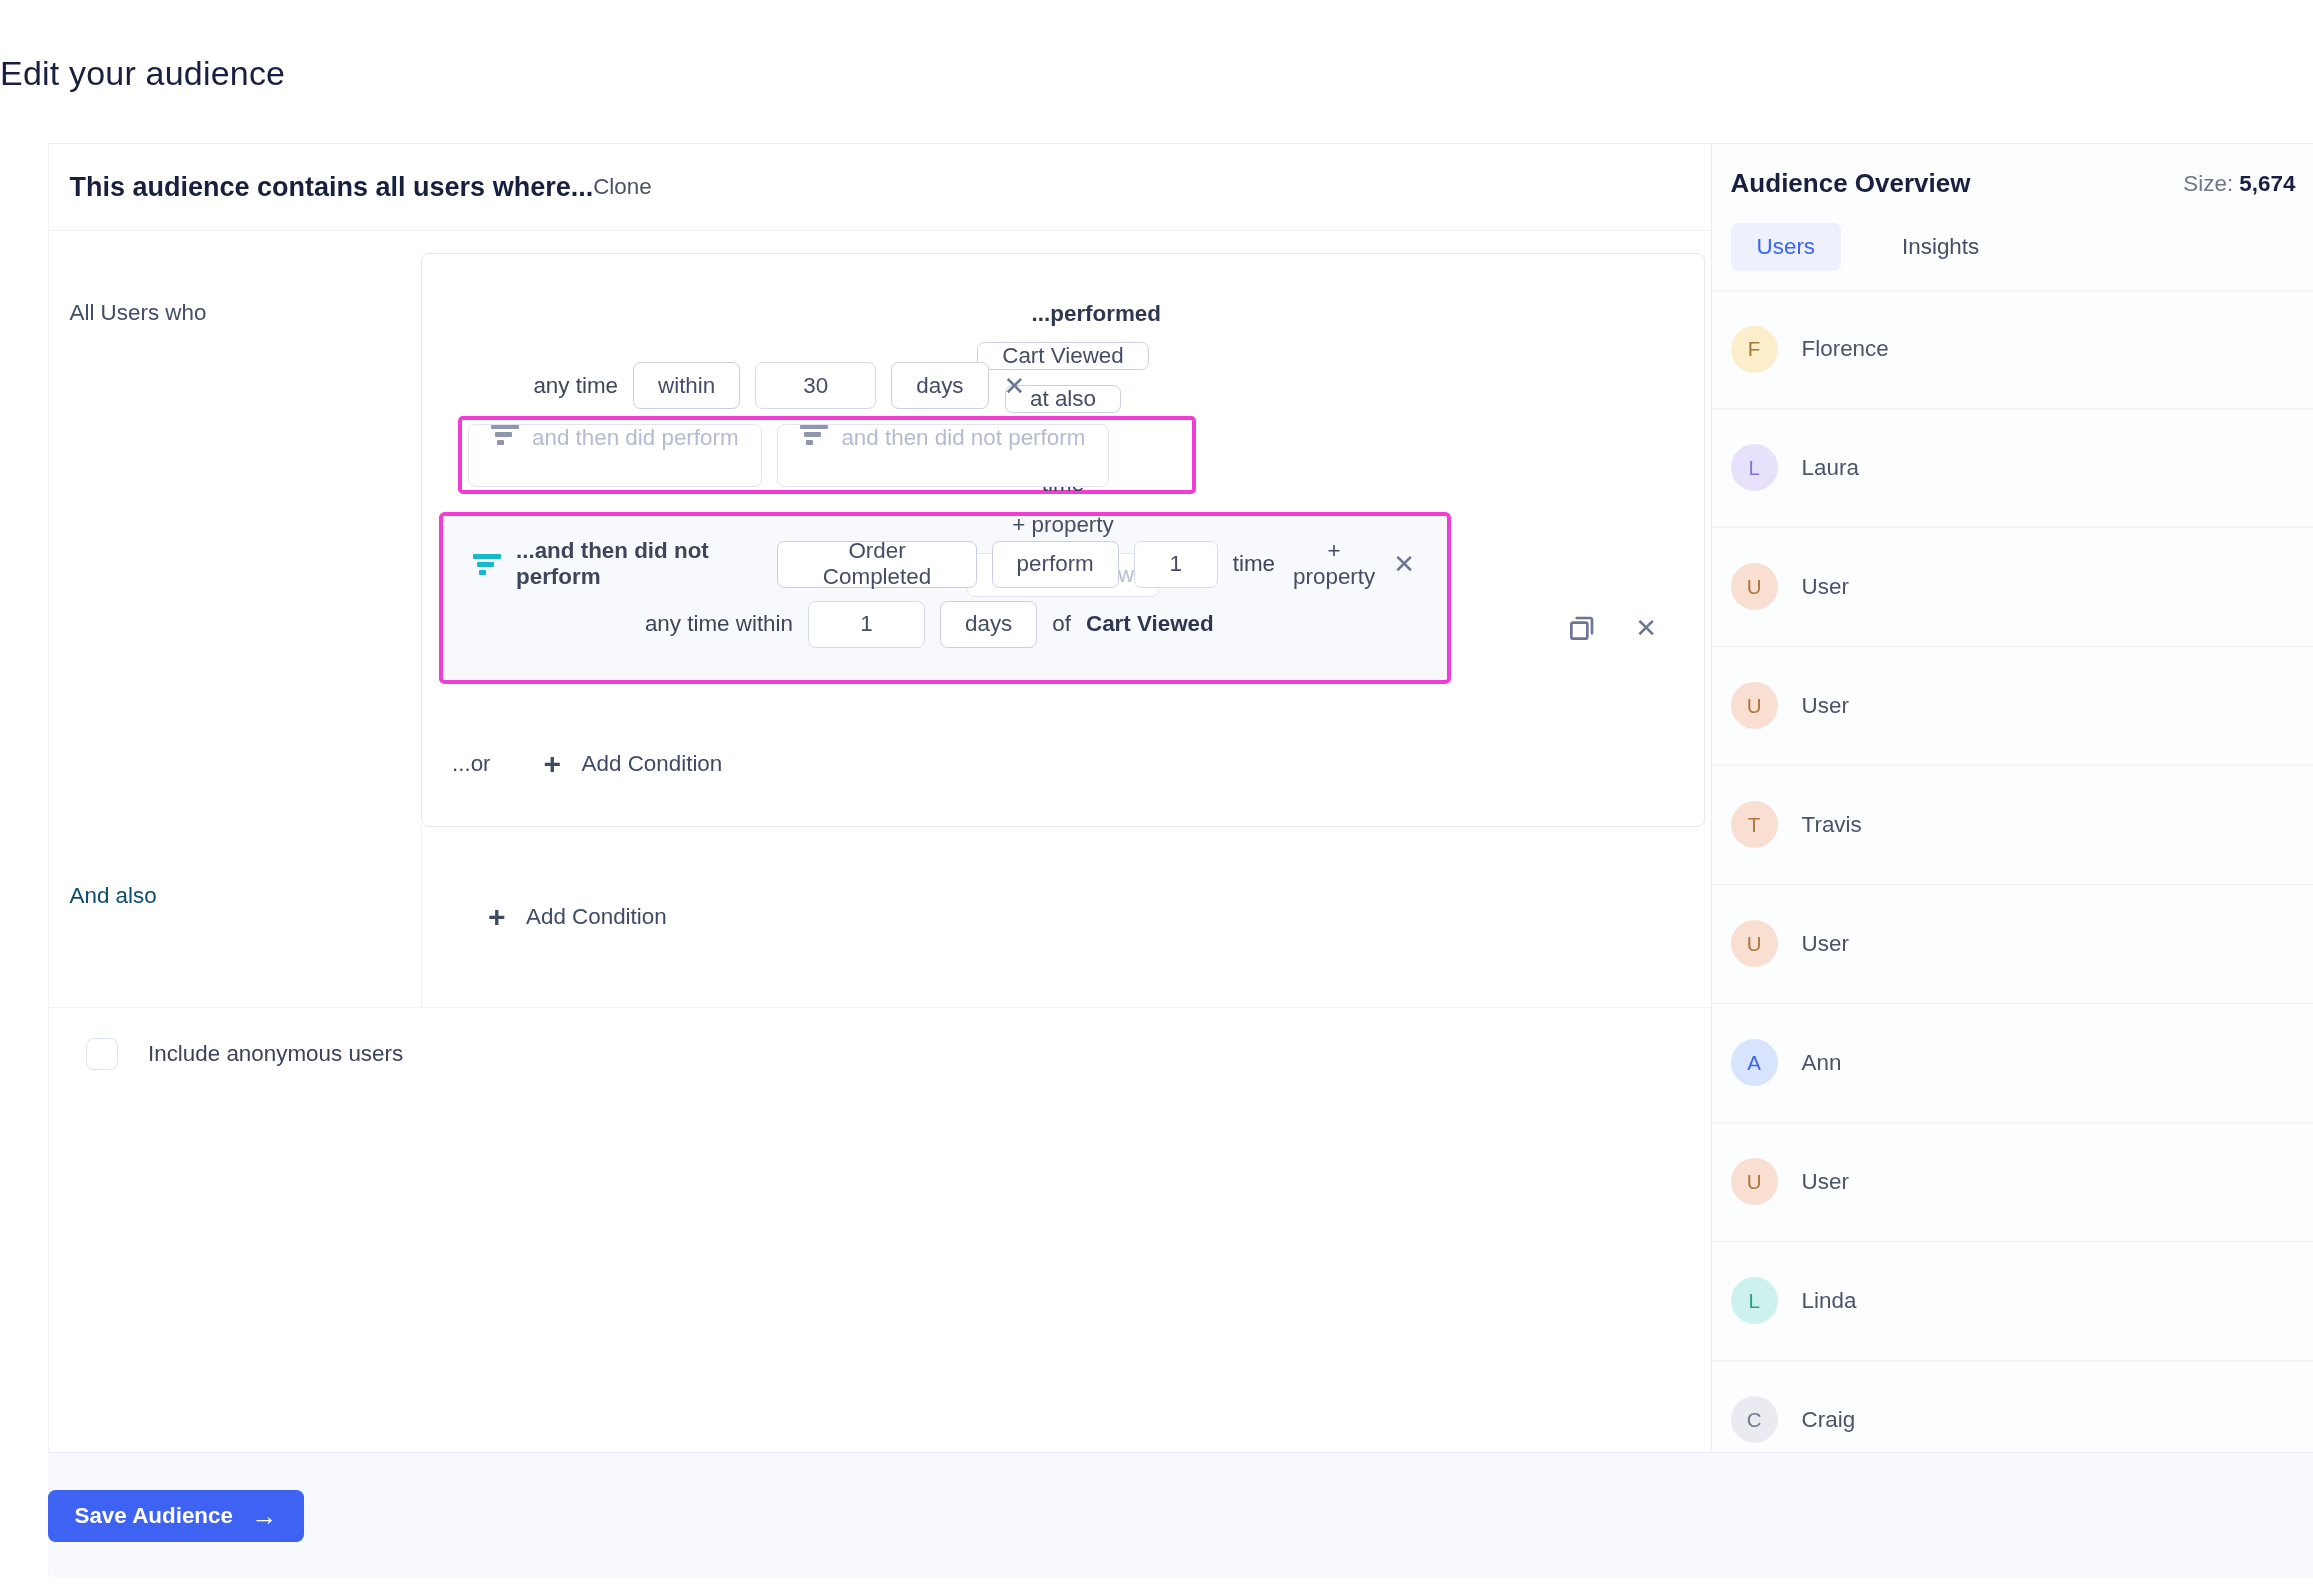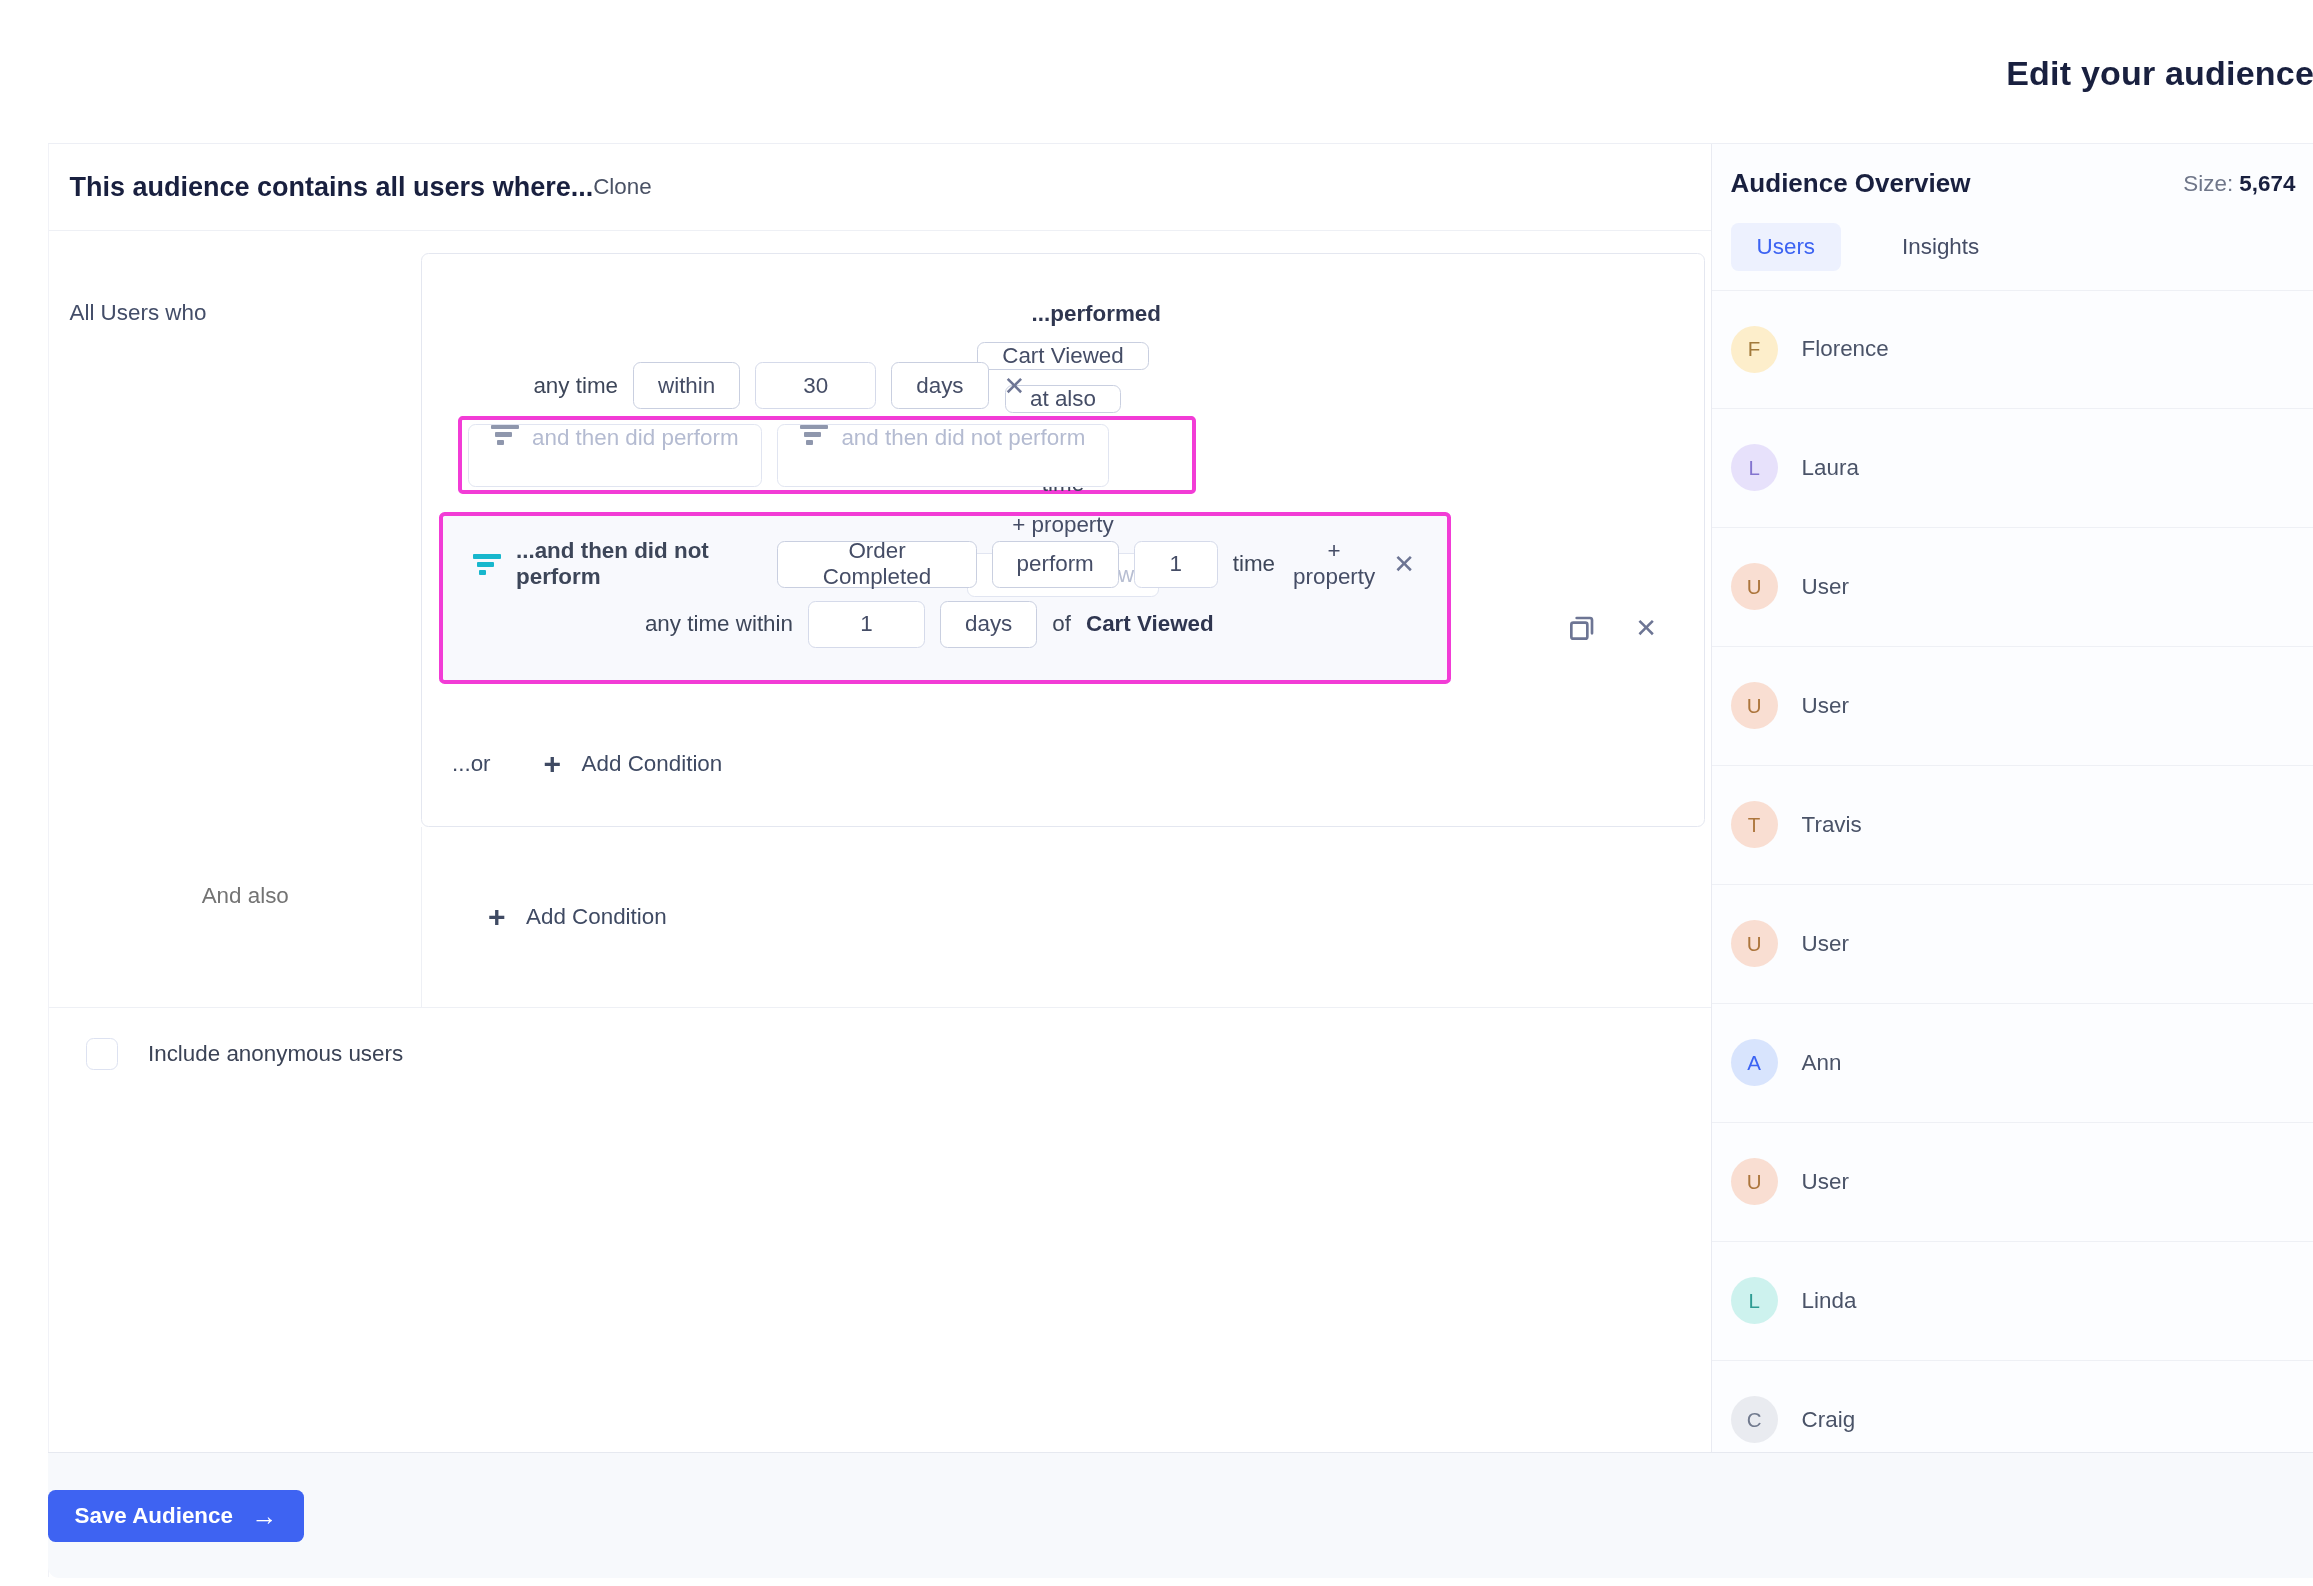--- a/index.html
+++ b/index.html
@@ -1,21 +1,21 @@
 <!DOCTYPE html>
 <html style="font-size:15px"><head>
 <meta charset="utf-8">
 <style>
   * { margin:0; padding:0; box-sizing:border-box; }
   html,body { width:2314px; height:1587px; background:#ffffff;
               font-family:"Liberation Sans", sans-serif; color:#3d4659; overflow:hidden; }
   .page { position:relative; width:2314px; height:1587px; }
 
-  .page-title { position:absolute; top:54px; left:0; width:100%; text-align:right;
-                font-size:34px; font-weight:700; color:#19203f; letter-spacing:0.2px; }
+  .page-title { position:absolute; top:54px; left:0; width:100%; text-align:left;
+                font-size:34px; font-weight:400; color:#19203f; letter-spacing:0.2px; }
 
   .content { position:absolute; left:48px; top:143px; right:0; bottom:10.3px;
              border-top:0.9px solid #edeff5; }
 
   
   .main-card { position:absolute; left:0; top:0; width:1663px; bottom:0;
                background:#fff; border-left:0.9px solid #f1f2f7; }
   .card-header { height:87px; display:flex; align-items:center; justify-content:flex-start;
                  padding:0 51px 0 20.5px; border-bottom:0.9px solid #eef0f5; }
   .card-title { font-size:27px; font-weight:700; color:#19203f; }
@@ -76,21 +76,21 @@
   .notperf-close { margin-left:auto; padding-right:32px; }
 
   .or-row { display:flex; align-items:center; height:47px; margin-top:57px; padding-left:30px; }
   .or-label { font-size:22.4px; color:#3f4a63; }
   .add-cond { display:flex; align-items:center; gap:20.5px; background:none; border:none;
               cursor:pointer; font-family:inherit; margin-left:53px; }
   .plus-glyph { font-size:30px; font-weight:600; color:#3f4a63; line-height:1; }
   .add-cond-label { font-size:22.4px; color:#3f4a63; font-weight:500; }
 
   .and-also-section { display:flex; height:181px; border-bottom:0.9px solid #eef0f5; }
-  .and-also-label-col { width:372px; padding:56px 0 0 20.5px; font-size:22.4px; color:#737373;text-align:center; }
+  .and-also-label-col { width:372px; padding:56px 0 0 20.5px; font-size:22.4px; color:#0c4a6e; }
   .and-also-content { flex:1; border-left:0.9px solid #eef0f5; display:flex; align-items:center;
                       padding-left:66px; }
   .and-also-content .add-cond { margin-left:0; }
 
   .anon-row { display:flex; align-items:center; gap:30px; margin-top:30px; padding-left:37px; }
   .checkbox { width:32px; height:32px; border:1.9px solid #dde2f1; border-radius:7.5px;
               background:#fff; cursor:pointer; flex:0 0 auto; }
   .anon-label { font-size:22.4px; color:#3b4356; }
 
   

